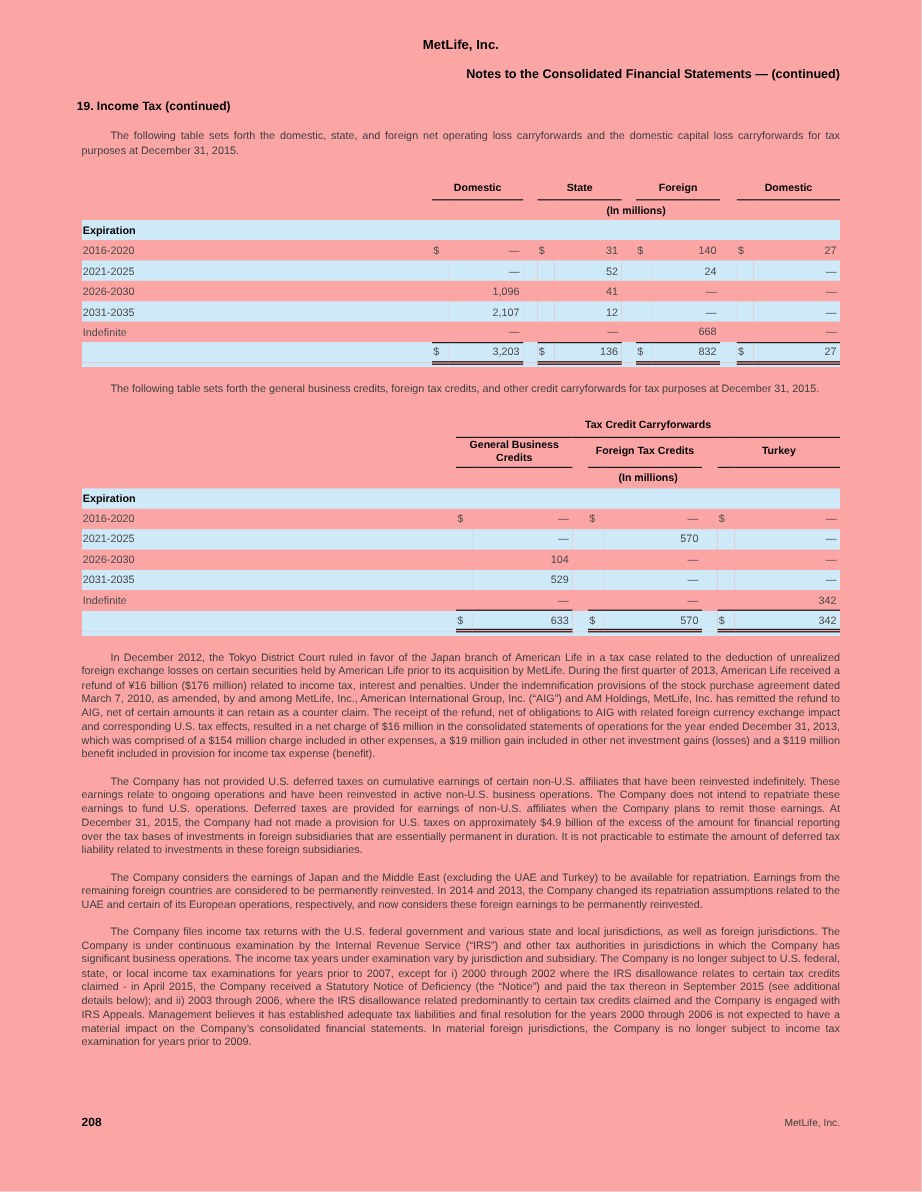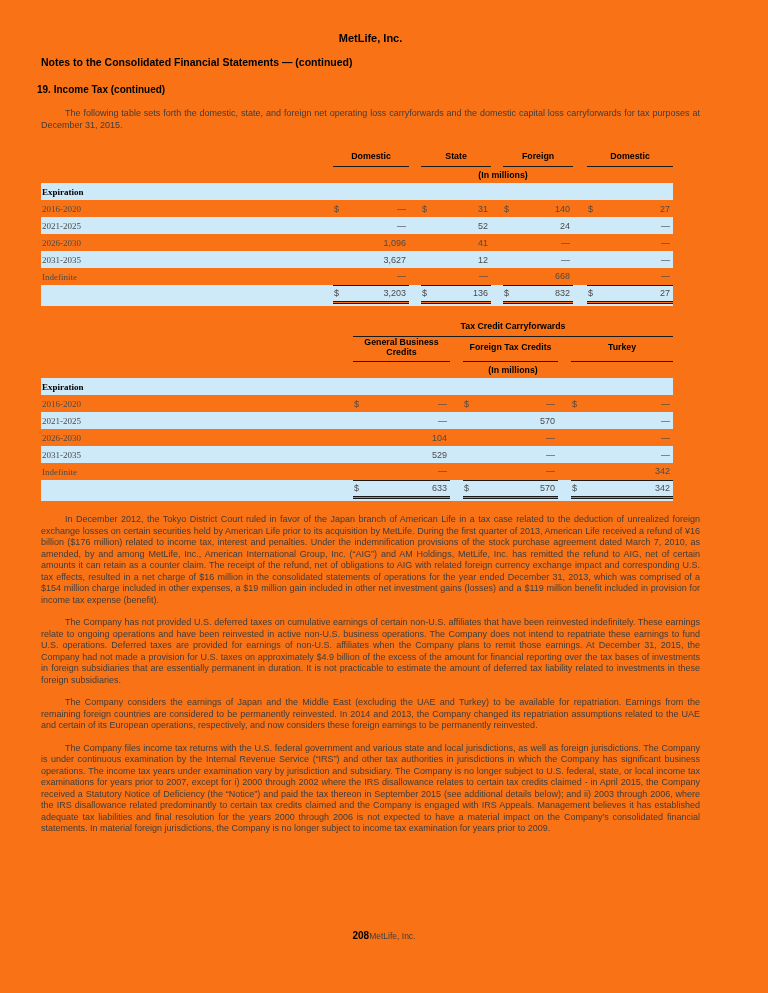--- a/index.html
+++ b/index.html
@@ -1,51 +1,51 @@
 <!DOCTYPE html>
 <html><head>
 <meta charset="utf-8">
 <style>
   * { margin: 0; padding: 0; box-sizing: border-box; }
   html, body { background: #e8e8e8; }
   .page {
-    width: 768px; height: 993px; background: #f97316; position: relative;
+    width: 768px; height: 993px; background: #fca5a5; position: relative;
     font-family: "Liberation Sans", sans-serif; color: #3d3d3d;
-    padding: 32px 68px 0 41px; margin: 0 auto; overflow: hidden;
+    padding: 32px 68px 0 68px; margin: 0 auto; overflow: hidden;
   }
   .doc-company { text-align: center; font-size: 11px; font-weight: bold; color: #000; margin-bottom: 12px; }
-  .doc-title   { text-align: left; font-size: 10.5px; font-weight: bold; color: #000; margin-bottom: 16px; }
+  .doc-title   { text-align: right; font-size: 10.5px; font-weight: bold; color: #000; margin-bottom: 16px; }
   .sec-title   { font-size: 10px; font-weight: bold; color: #000; margin-bottom: 13px; margin-left: -4px; }
   p.body {
     font-size: 9px; line-height: 11.5px; text-align: justify; text-indent: 24px;
     color: #3d3d3d; margin-bottom: 11px;
   }
   p.intro1 { margin-bottom: 18px; }
   p.intro2 { margin-bottom: 17px; }
   p.after-table { margin-top: 2px; }
 
   table.fin { border-collapse: collapse; table-layout: fixed; width: 632px; font-size: 9px; color: #4a4a4a; margin-bottom: 13px; }
   table.fin td { height: 17px; padding: 0; vertical-align: middle; white-space: nowrap; overflow: hidden; }
-  table.fin .stub { text-align: left; padding-left: 1px; font-family: Liberation Serif, serif; }
+  table.fin .stub { text-align: left; padding-left: 1px; }
   table.fin .d { text-align: left; padding-left: 1px; }
   table.fin .v { text-align: right; padding-right: 3px; }
   table.fin .gap {}
   tr.shade { background: #cee9f8; }
   .gh, .ch {
     font-weight: bold; color: #000; text-align: center; vertical-align: bottom;
     white-space: normal !important; font-size: 8.8px; line-height: 10.5px; padding-bottom: 3px !important;
   }
   .r2 { border-bottom: 1.7px solid #1a1a1a; }
   .uh { font-weight: bold; color: #000; text-align: center; height: 13px !important; font-size: 8.8px; margin-top: 48px; }
   .exp { font-weight: bold; color: #000; }
   .tline { border-top: 1.3px solid #1a1a1a; }
   tr.dbl-row td { height: 4px; line-height: 0; }
   .dbl { border-top: 3.5px double #1a1a1a; }
 
-  .footer { position: absolute; top: 930px; left: 68px; right: 68px; display: flex; justify-content: center; align-items: baseline; }
+  .footer { position: absolute; top: 930px; left: 68px; right: 68px; display: flex; justify-content: space-between; align-items: baseline; }
   .page-num { font-weight: bold; font-size: 10px; color: #000; }
   .footer-co { font-size: 8.5px; color: #3d3d3d; }
 </style>
 </head>
 <body>
 
 <div class="page">
 
   <div class="doc-company">MetLife, Inc.</div>
   <div class="doc-title">Notes to the Consolidated Financial Statements — (continued)</div>
@@ -126,21 +126,21 @@
           <td class="gap"></td>
           <td class="d"></td>
           <td class="v">—</td>
           <td class="gap"></td>
           <td class="d"></td>
           <td class="v">—</td>
         </tr>
         <tr class="shade">
           <td class="stub">2031-2035</td>
           <td class="d"></td>
-          <td class="v">3,627</td>
+          <td class="v">2,107</td>
           <td class="gap"></td>
           <td class="d"></td>
           <td class="v">12</td>
           <td class="gap"></td>
           <td class="d"></td>
           <td class="v">—</td>
           <td class="gap"></td>
           <td class="d"></td>
           <td class="v">—</td>
         </tr>
@@ -178,20 +178,21 @@
         <td class="gap"></td>
         <td colspan="2" class="dbl"></td>
         <td class="gap"></td>
         <td colspan="2" class="dbl"></td>
         <td class="gap"></td>
         <td colspan="2" class="dbl"></td>
       </tr>
     </tbody>
   </table>
 
+  <p class="body intro2 after-table">The following table sets forth the general business credits, foreign tax credits, and other credit carryforwards for tax purposes at December 31, 2015.</p>
 
   <table class="fin">
     <colgroup>
       <col style="width:312px">
         <col style="width:14px">
         <col style="width:83px">
         <col style="width:13px">
       <col style="width:14px">
         <col style="width:81px">
         <col style="width:13px">

